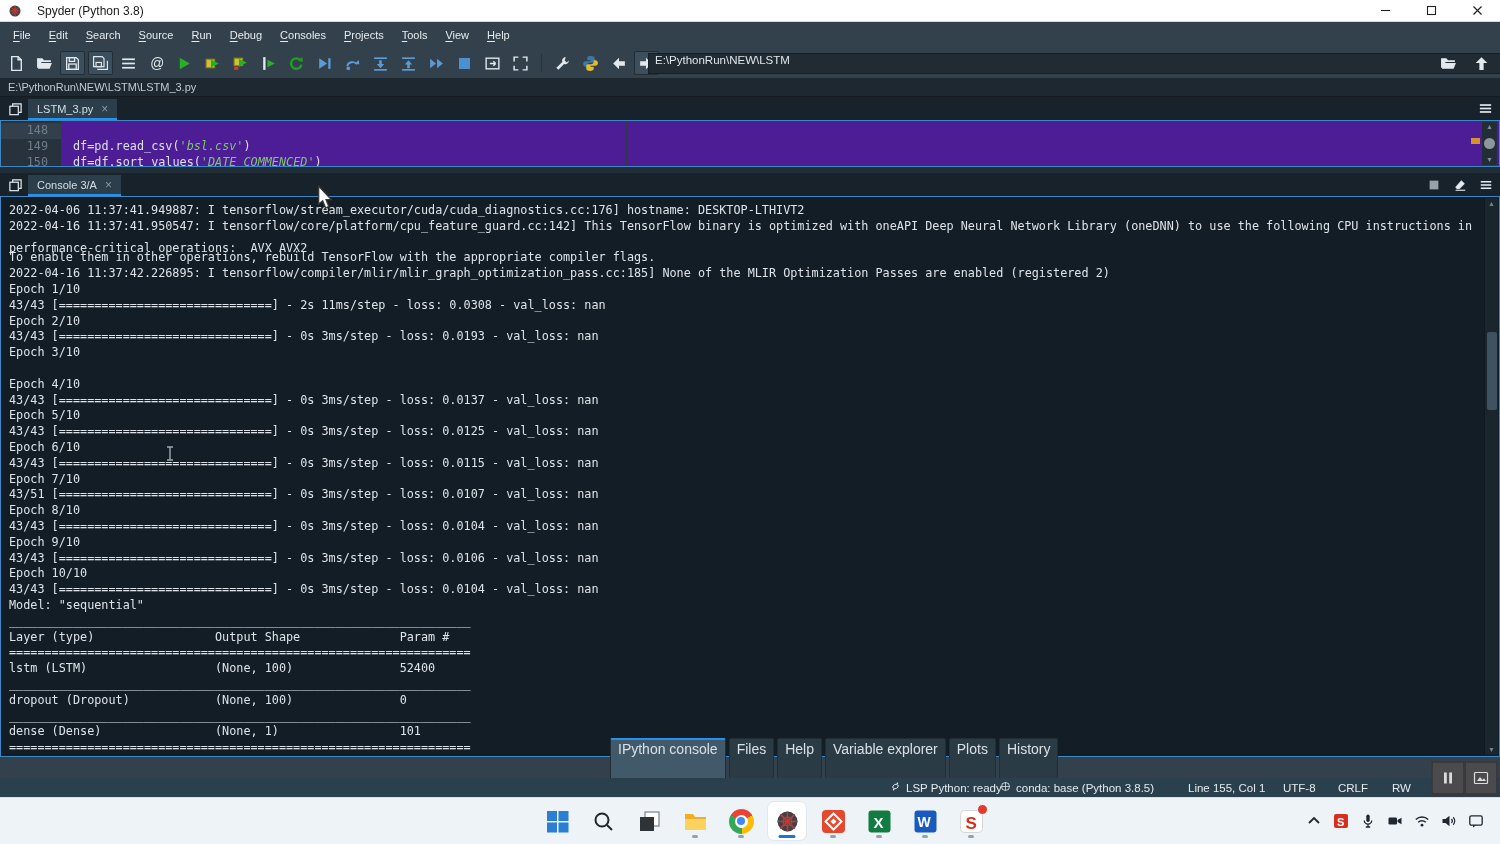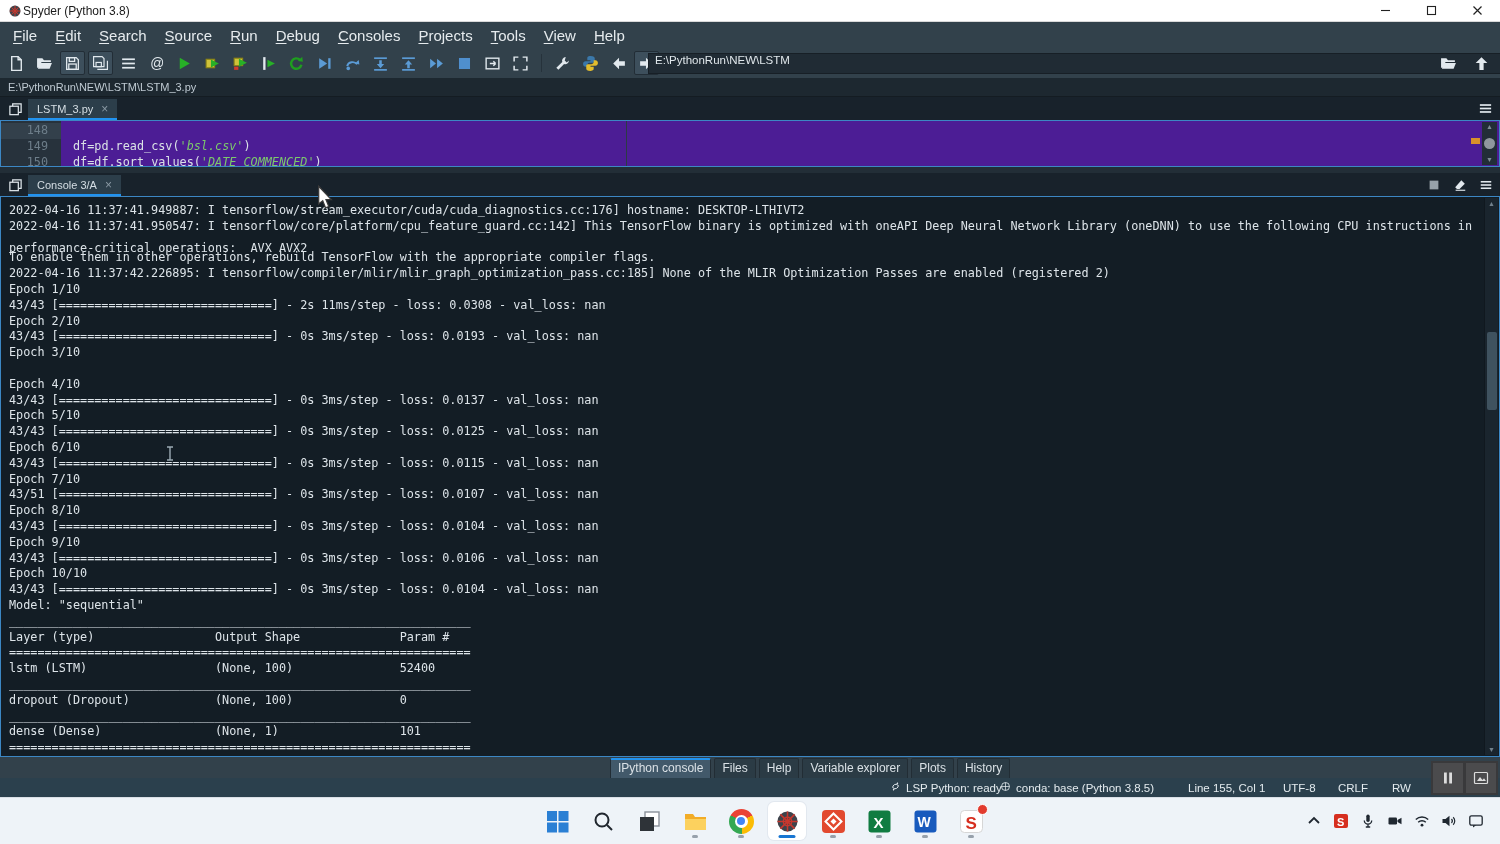--- a/index.html
+++ b/index.html
@@ -2,28 +2,28 @@
 <html><head>
 <meta charset="utf-8">
 <style>
   * { margin:0; padding:0; box-sizing:border-box; }
   html,body { width:1500px; height:844px; overflow:hidden; }
   body { font-family:"Liberation Sans", sans-serif; background:#32414B; position:relative; }
 
   
   .titlebar { height:22px; background:#ffffff; display:flex; align-items:center; border-bottom:1px solid #d9d9d9; }
   .titlebar .app-icon { width:14px; height:14px; margin-left:8px; }
-  .titlebar .title-text { font-size:12px; color:#1a1a1a; margin-left:1px; }
+  .titlebar .title-text { font-size:12px; color:#1a1a1a; margin-left:15px; }
   .win-controls { margin-left:auto; display:flex; height:100%; }
   .win-btn { width:46px; height:100%; display:flex; align-items:center; justify-content:center; }
   .win-btn svg { width:11px; height:11px; }
 
   
   .menubar { height:26px; background:#32414B; display:flex; align-items:center; padding-left:4px; }
-  .menu-item { color:#e6ebee; font-size:15px; padding:0 9px; cursor:default; }
+  .menu-item { color:#e6ebee; font-size:11px; padding:0 9px; cursor:default; }
   .menu-item u { text-underline-offset:2px; }
 
   
   .toolbar { height:30px; background:#32414B; display:flex; align-items:center; padding-left:4px; gap:3px; position:relative; }
   .tb-btn { width:25px; height:24px; display:flex; align-items:center; justify-content:center; border-radius:2px; flex:0 0 auto; }
   .tb-btn svg { width:17px; height:17px; }
   .tb-btn.boxed { background:#3d4f5c; border:1px solid #222d36; }
   .tb-sep { width:1px; height:18px; background:#26323b; margin:0 5px; flex:0 0 auto; }
   .path-field { position:absolute; left:648px; top:5px; width:904px; height:21px; background:#202b34; border:1px solid #171f26; display:flex; align-items:flex-start; color:#dfe6ea; font-size:11.5px; padding:0 6px; }
   .path-field .caret { margin-left:auto; color:#8b98a1; font-size:9px; }
@@ -62,21 +62,21 @@
   
   .console-content { height:561px; background:#131d25; border:1px solid #3c87c4; position:relative; overflow:hidden; }
   .cline { position:absolute; left:8px; font:11.8px/15.8px "DejaVu Sans Mono", monospace; color:#dde4e9; white-space:pre; }
   .c-scroll { position:absolute; right:1px; top:1px; bottom:1px; width:14px; background:#1a252e; border-left:1px solid #10181f; }
   .c-scroll .arr { position:absolute; left:0; right:0; text-align:center; color:#71808b; font-size:7px; }
   .c-thumb { position:absolute; left:2px; width:10px; top:134px; height:78px; background:#3f525f; border-radius:2px; }
 
   
   .bottom-tabs { height:21px; background:#32414B; position:relative; }
   .btab-group { position:absolute; left:610px; bottom:0; display:flex; gap:3px; align-items:flex-end; }
-  .btab { font-size:12px; color:#d9e0e5; background:#2b3b45; border:1px solid #222d35; border-bottom:none; padding:2px 7px 3px; border-radius:2px 2px 0 0; }
+  .btab { font-size:14px; color:#d9e0e5; background:#2b3b45; border:1px solid #222d35; border-bottom:none; padding:2px 7px 21px; border-radius:2px 2px 0 0; }
   .btab.active { background:#42596a; border-top:2px solid #2193f0; padding-top:1px; }
 
   
   .statusbar { height:19px; background:#2b404d; position:relative; font-size:11.5px; color:#e3eaee; }
   .sb-item { position:absolute; top:0; height:19px; display:flex; align-items:center; gap:5px; }
   .sb-item svg { width:11px; height:11px; }
 
   
   .taskbar { height:47px; background:#eef3f8; border-top:1px solid #d9dfe6; position:relative; }
   .task-group { position:absolute; left:538px; top:0; height:100%; display:flex; align-items:center; gap:8px; }
@@ -392,21 +392,21 @@
       </span>
   </div>
 </div>
 
 <div class="console-content" id="console">
   <div class="c-scroll">
     <span class="arr" style="top:2px">▲</span>
     <span class="c-thumb"></span>
     <span class="arr" style="bottom:2px">▼</span>
   </div>
-<div class="cline" style="top: 6px;">2022-04-16 11:37:41.949887: I tensorflow/stream_executor/cuda/cuda_diagnostics.cc:176] hostname: DESKTOP-LTHIVT2</div>
+<div class="cline" style="top: 6px;">2022-04-06 11:37:41.949887: I tensorflow/stream_executor/cuda/cuda_diagnostics.cc:176] hostname: DESKTOP-LTHIVT2</div>
     <div class="cline" style="top: 21.8px;">2022-04-16 11:37:41.950547: I tensorflow/core/platform/cpu_feature_guard.cc:142] This TensorFlow binary is optimized with oneAPI Deep Neural Network Library (oneDNN) to use the following CPU instructions in</div>
     <div class="cline" style="top: 44px;">performance-critical operations:  AVX AVX2</div>
     <div class="cline" style="top: 53.4px;">To enable them in other operations, rebuild TensorFlow with the appropriate compiler flags.</div>
     <div class="cline" style="top: 69.2px;">2022-04-16 11:37:42.226895: I tensorflow/compiler/mlir/mlir_graph_optimization_pass.cc:185] None of the MLIR Optimization Passes are enabled (registered 2)</div>
     <div class="cline" style="top: 85px;">Epoch 1/10</div>
     <div class="cline" style="top: 100.8px;">43/43 [==============================] - 2s 11ms/step - loss: 0.0308 - val_loss: nan</div>
     <div class="cline" style="top: 116.6px;">Epoch 2/10</div>
     <div class="cline" style="top: 132.4px;">43/43 [==============================] - 0s 3ms/step - loss: 0.0193 - val_loss: nan</div>
     <div class="cline" style="top: 148.2px;">Epoch 3/10</div>
     <div class="cline" style="top: 179.8px;">Epoch 4/10</div>

